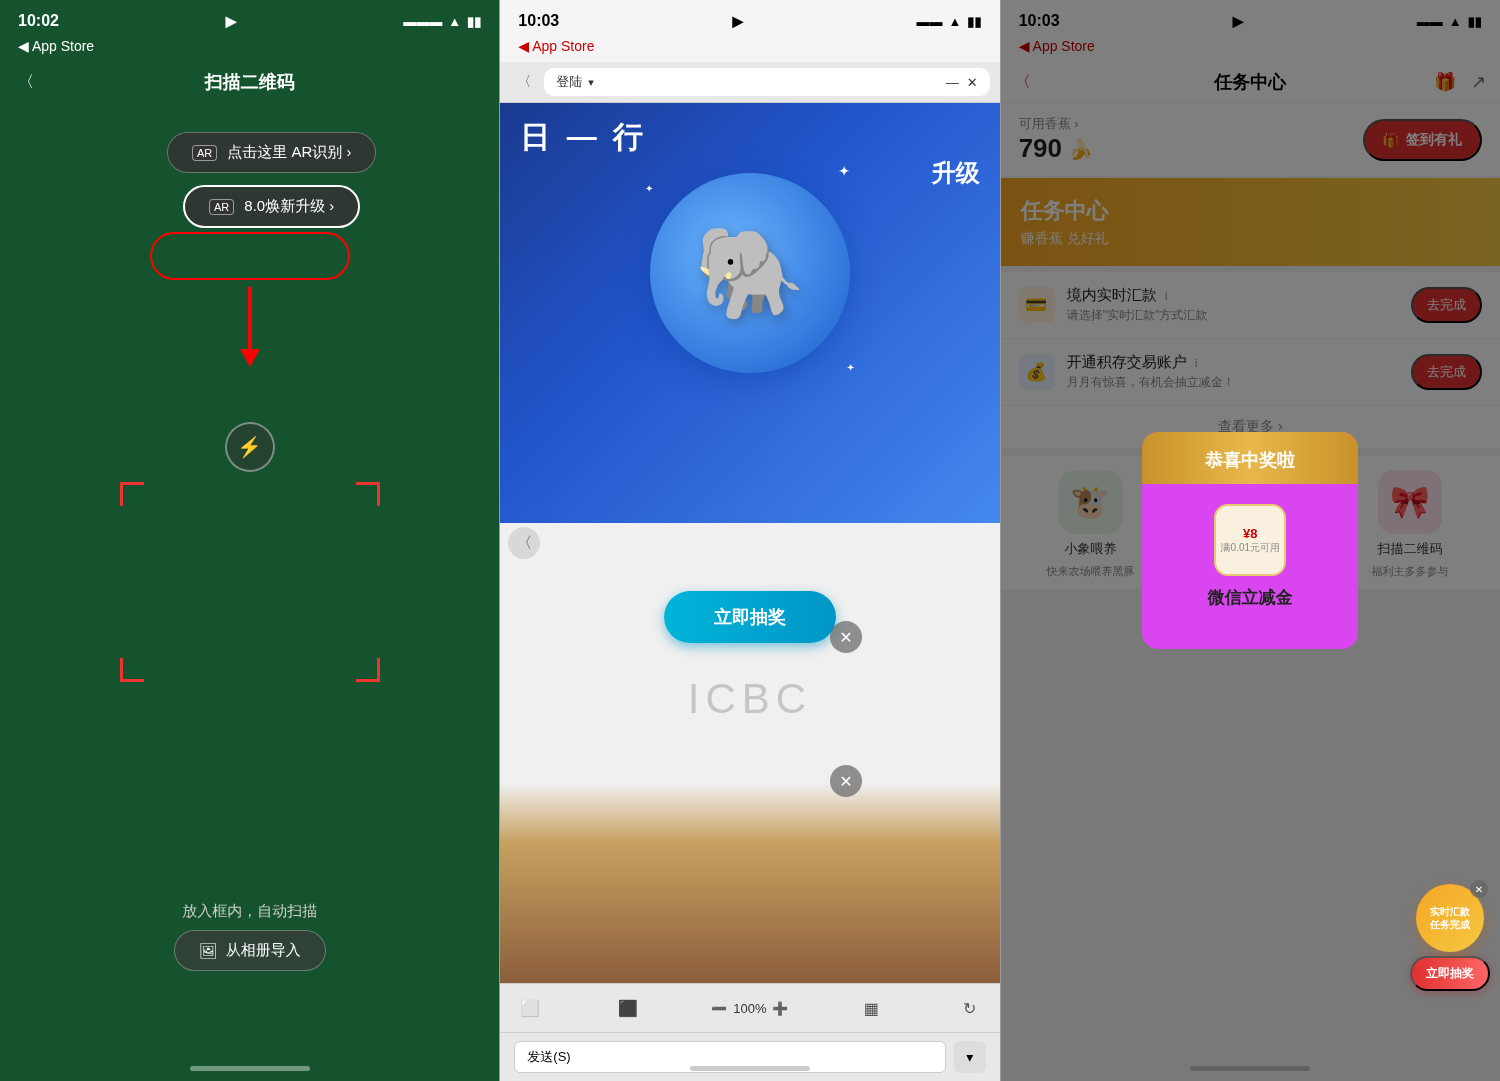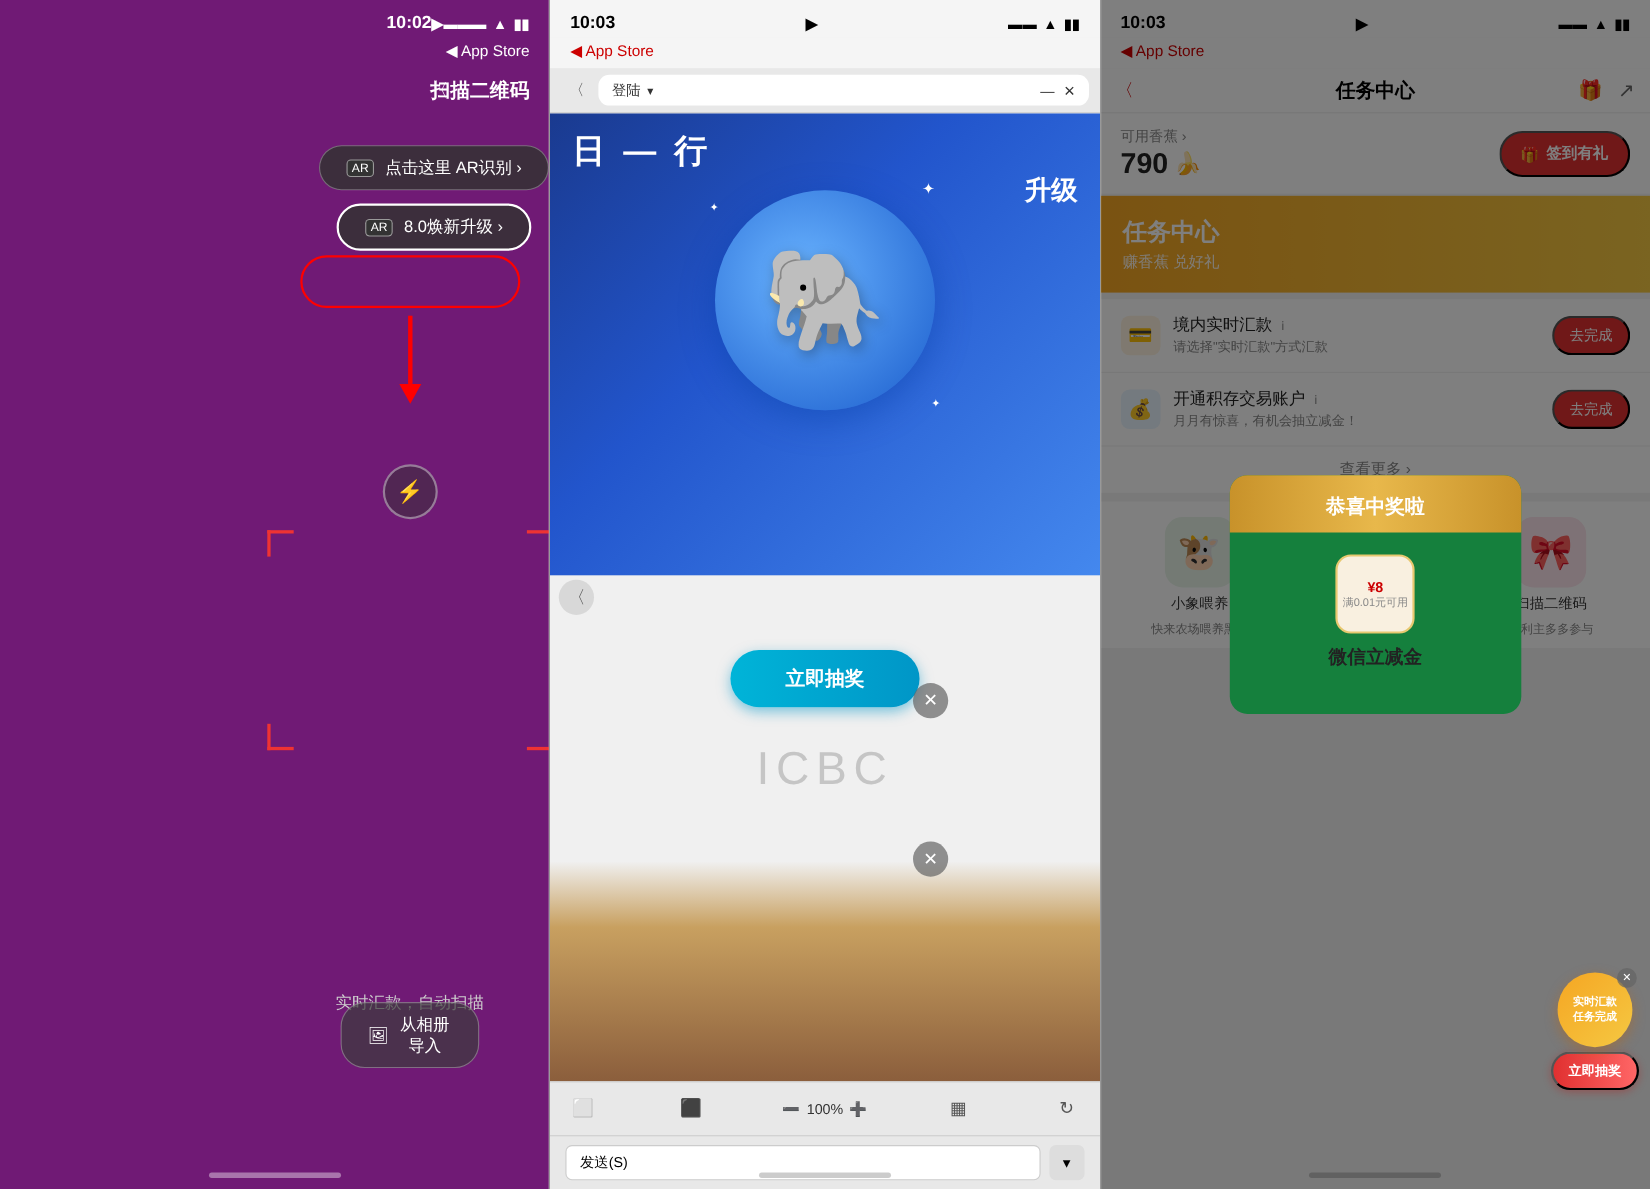--- a/index.html
+++ b/index.html
@@ -11,24 +11,23 @@
       overflow: hidden;
     }
 
     
     .panel {
       flex: 1;
       position: relative;
       overflow: hidden;
     }
     .panel-1 {
-      background: #701a75;
-      display: flex;
-      flex-direction: column;
-      align-items: flex-end;
+      background: #14532d;
+      display: flex;
+      flex-direction: column;
     }
     .status-bar {
       display: flex;
       align-items: center;
       justify-content: space-between;
       padding: 12px 18px 4px;
       color: #fff;
       font-size: 14px;
       font-weight: 600;
     }
@@ -524,23 +523,23 @@
     .overlay-dim {
       position: absolute;
       top: 0; left: 0; right: 0; bottom: 0;
       background: rgba(0,0,0,0.5);
       z-index: 10;
       display: flex;
       align-items: center;
       justify-content: center;
     }
     .prize-popup {
-      background: #15803d;
+      background: #d946ef;
       border-radius: 16px;
-      width: 265px;
+      width: 216px;
       padding: 0 0 24px;
       position: relative;
       overflow: visible;
     }
     .prize-popup-header {
       background: linear-gradient(90deg, #c8922a, #e8b84b, #c8922a);
       border-radius: 16px 16px 0 0;
       padding: 16px 20px 12px;
       text-align: center;
     }
@@ -710,21 +709,21 @@
       <span>⚡</span>
     </div>
 
     <div class="scan-frame">
       <div class="corner corner-tl"></div>
       <div class="corner corner-tr"></div>
       <div class="corner corner-bl"></div>
       <div class="corner corner-br"></div>
     </div>
 
-    <div class="scan-hint">实时汇款，自动扫描</div>
+    <div class="scan-hint">放入框内，自动扫描</div>
     <button class="import-btn">
       <span>🖼</span>
       <span>从相册导入</span>
     </button>
   </div>
   <div class="home-indicator home-indicator-white"></div>
 </div>
 
 <div class="panel panel-2">
   <div class="status-bar" style="background:#f5f5f5; color:#000;">

